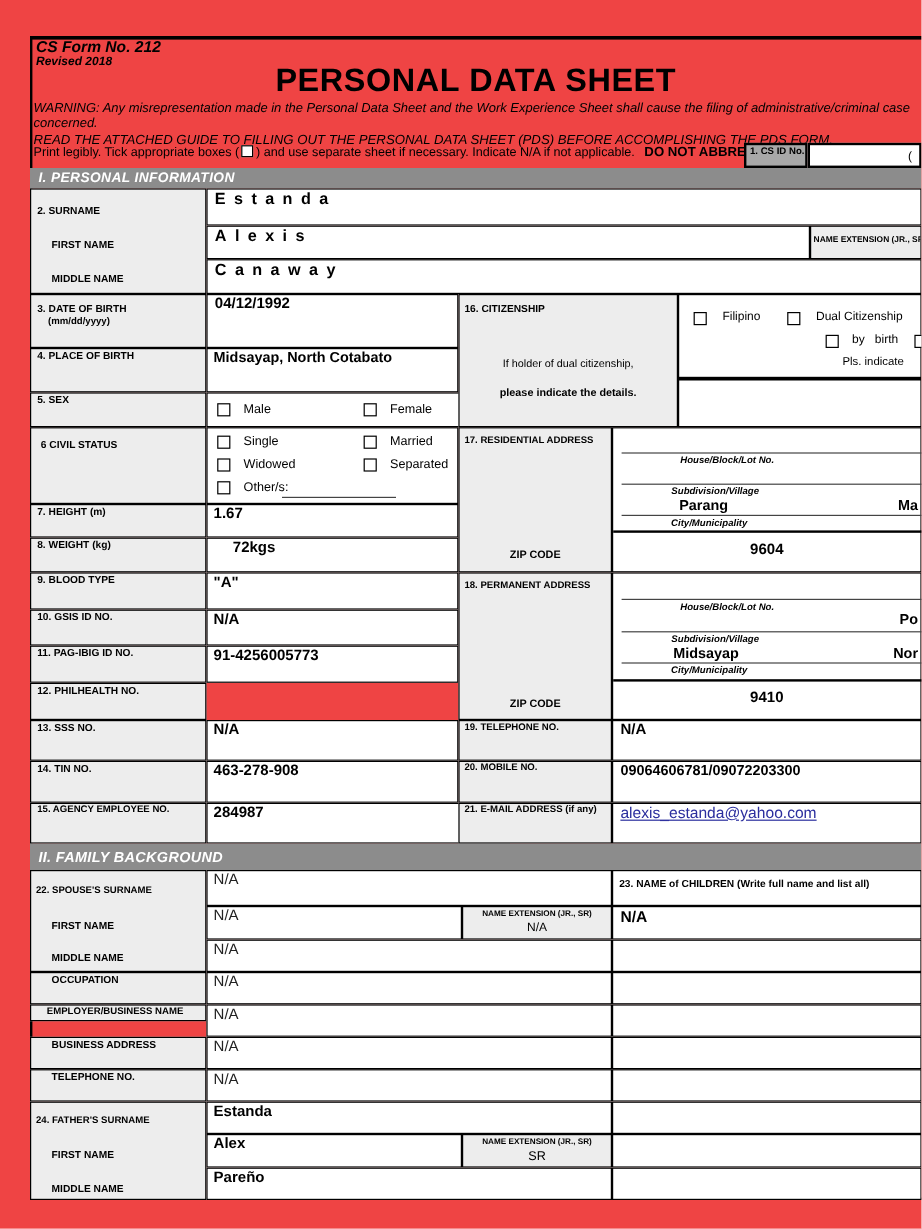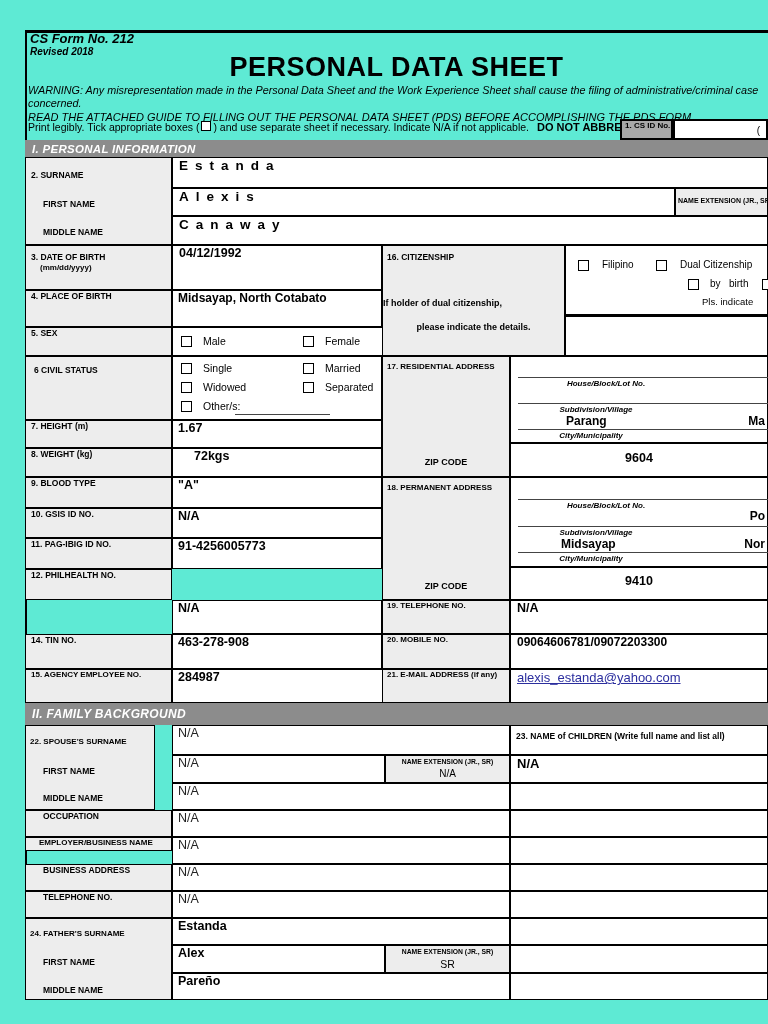--- a/index.html
+++ b/index.html
@@ -1,16 +1,16 @@
 <!DOCTYPE html>
 <html><head>
 <meta charset="utf-8">
 <style>
   html,body{margin:0;padding:0;background:#fff}
-  .page{position:relative;width:768px;height:1024px;background:#5eead4;overflow:hidden;
+  .page{position:relative;width:768px;height:1024px;background:#ef4444;overflow:hidden;
         font-family:"Liberation Sans",sans-serif;color:#000}
   .abs{position:absolute}
   .gcell{position:absolute;background:#ededed;border:1px solid #000;box-sizing:border-box}
   .wcell{position:absolute;background:#fff;border:1px solid #000;box-sizing:border-box}
   .lt{font-size:8.5px;font-weight:bold}
   .flexc{display:flex;align-items:flex-start}
   .val{font-size:12.5px;font-weight:bold}
   .reg{font-size:12.5px;font-weight:400;color:#222}
   .spaced{letter-spacing:7px;font-size:13.5px;font-weight:bold}
   .cb{display:inline-block;width:11px;height:11px;border:1.5px solid #000;background:#fff;box-sizing:border-box;flex:none}
@@ -146,41 +146,44 @@
     <span class="lt" style="padding-left:5px">11.  PAG-IBIG ID NO.</span>
   </div>
   <div class="wcell flexc" style="left:172px;top:538px;width:210px;height:31px">
     <span class="val" style="padding-left:5px">91-4256005773</span>
   </div>
 
   <div class="gcell flexc" style="left:25px;top:569px;width:147px;height:31px">
     <span class="lt" style="padding-left:5px">12. PHILHEALTH NO.</span>
   </div>
 
+  <div class="gcell flexc" style="left:25px;top:600px;width:147px;height:34px">
+    <span class="lt" style="padding-left:5px">13. SSS NO.</span>
+  </div>
   <div class="wcell flexc" style="left:172px;top:600px;width:210px;height:34px">
     <span class="val" style="padding-left:5px">N/A</span>
   </div>
 
   <div class="gcell flexc" style="left:25px;top:634px;width:147px;height:35px">
     <span class="lt" style="padding-left:5px">14. TIN NO.</span>
   </div>
   <div class="wcell flexc" style="left:172px;top:634px;width:210px;height:35px">
     <span class="val" style="padding-left:5px">463-278-908</span>
   </div>
 
   <div class="gcell flexc" style="left:25px;top:669px;width:147px;height:34px">
     <span class="lt" style="padding-left:5px;font-size:8px">15. AGENCY EMPLOYEE NO.</span>
   </div>
   <div class="wcell flexc" style="left:172px;top:669px;width:253px;height:34px">
     <span class="val" style="padding-left:5px">284987</span>
   </div>
 
   <div class="gcell" style="left:382px;top:245px;width:183px;height:111px">
     <span class="abs lt" style="left:4px;top:6px">16. CITIZENSHIP</span>
-    <span class="abs" style="left:0;top:52px;width:100%;text-align:left;font-size:9px;font-weight:bold">If holder of  dual citizenship,</span>
+    <span class="abs" style="left:0;top:52px;width:100%;text-align:center;font-size:9px;font-weight:normal">If holder of  dual citizenship,</span>
     <span class="abs" style="left:0;top:76px;width:100%;text-align:center;font-size:9px;font-weight:bold">please indicate the details.</span>
   </div>
   <div class="wcell" style="left:565px;top:245px;width:203px;height:70px">
     <span class="cb abs" style="left:12px;top:14px"></span>
     <span class="cbl abs" style="left:30px;top:13px;font-size:10px">Filipino</span>
     <span class="cb abs" style="left:90px;top:14px"></span>
     <span class="cbl abs" style="left:108px;top:13px;font-size:10px">Dual Citizenship</span>
     <span class="cb abs" style="left:122px;top:33px"></span>
     <span class="cbl abs" style="left:138px;top:32px;font-size:10px">by</span>
     <span class="cbl abs" style="left:157px;top:32px;font-size:10px">birth</span>
@@ -238,21 +241,21 @@
   </div>
   <div class="gcell flexc" style="left:382px;top:669px;width:128px;height:34px">
     <span class="lt" style="padding-left:4px;font-size:8px">21. E-MAIL ADDRESS (if any)</span>
   </div>
   <div class="wcell flexc" style="left:510px;top:669px;width:258px;height:34px">
     <span class="link" style="font-size:13px;padding-left:6px">alexis_estanda@yahoo.com</span>
   </div>
 
   <div class="sb" style="left:25px;top:703px;width:743px;height:22px;font-size:12px">II.  FAMILY BACKGROUND</div>
 
-  <div class="gcell" style="left:25px;top:725px;width:130px;height:85px">
+  <div class="gcell" style="left:25px;top:725px;width:147px;height:85px">
     <span class="abs lt" style="left:4px;top:11px;font-size:8px">22.  SPOUSE'S SURNAME</span>
     <span class="abs lt" style="left:17px;top:40px">FIRST NAME</span>
     <span class="abs lt" style="left:17px;top:67px">MIDDLE NAME</span>
   </div>
   <div class="wcell flexc" style="left:172px;top:725px;width:338px;height:30px">
     <span class="reg" style="padding-left:5px">N/A</span>
   </div>
   <div class="wcell flexc" style="left:172px;top:755px;width:213px;height:28px">
     <span class="reg" style="padding-left:5px">N/A</span>
   </div>

